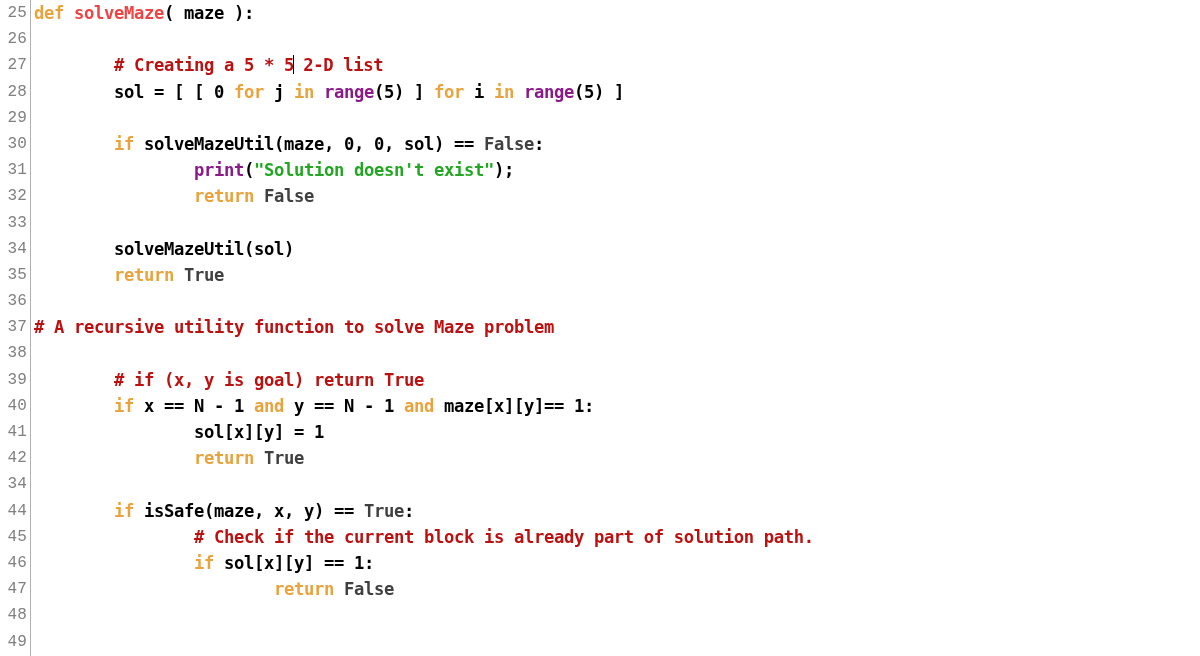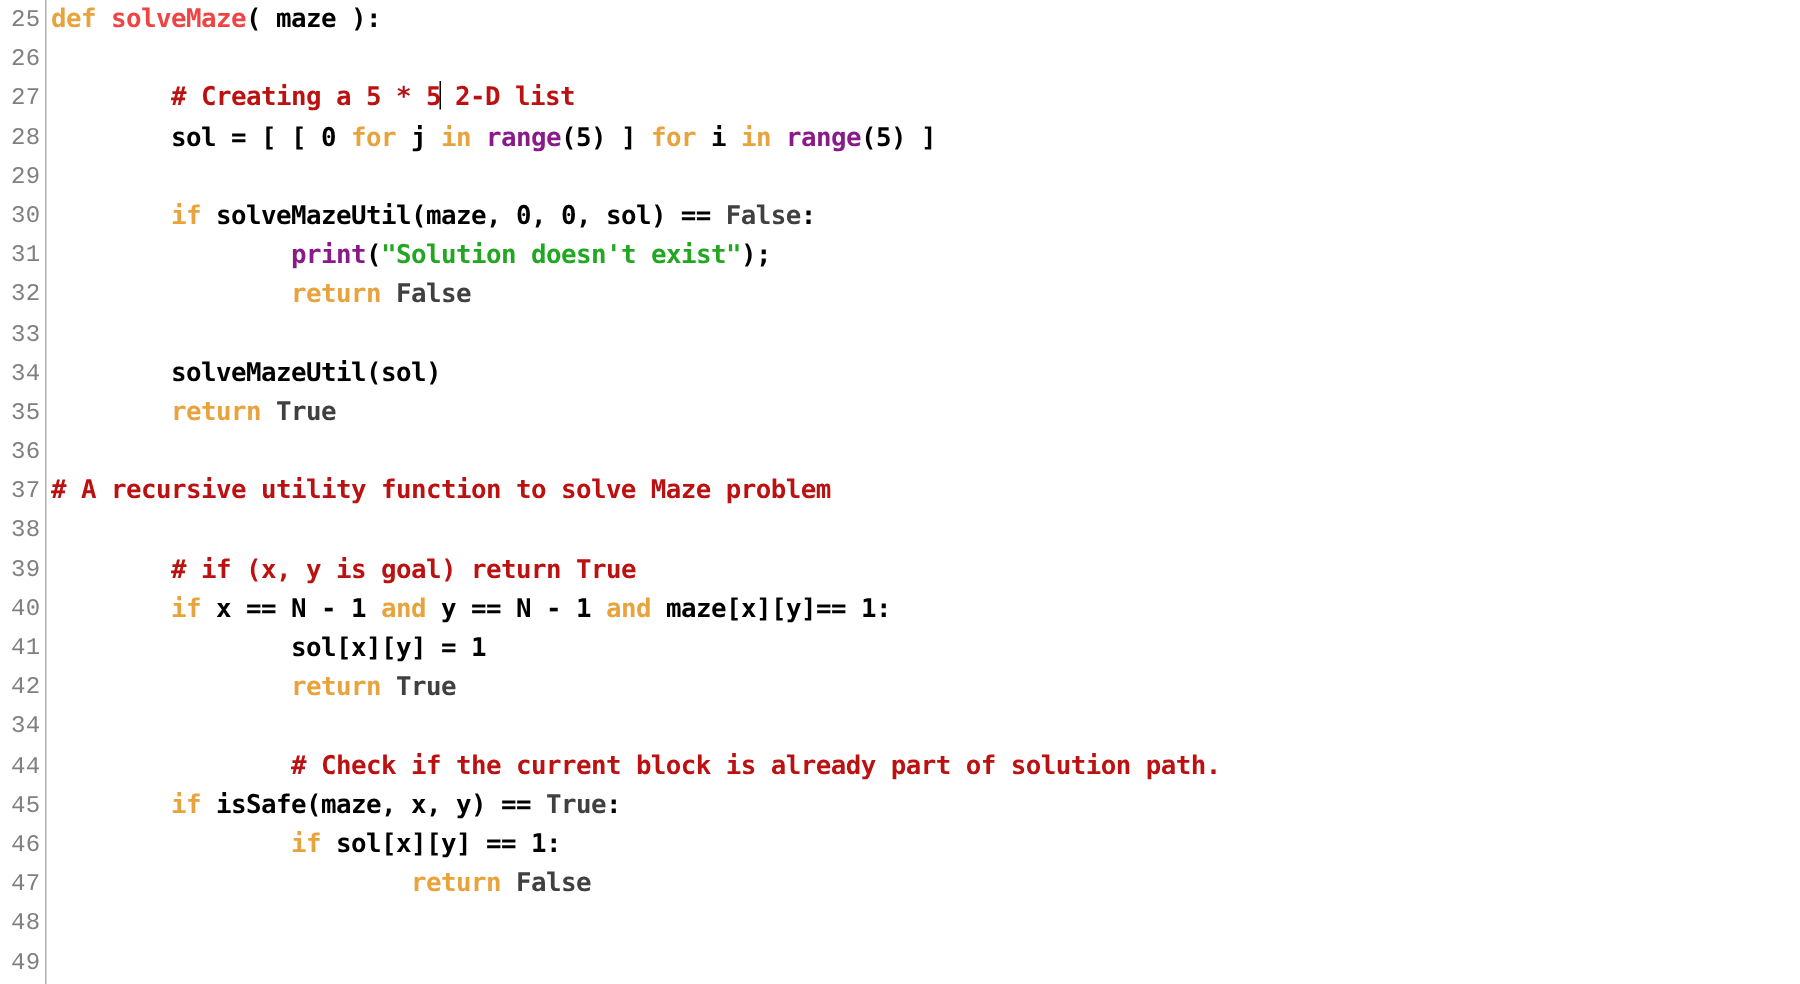--- a/index.html
+++ b/index.html
@@ -133,19 +133,19 @@
       <div class="code-line"><span class="t-plain">        solveMazeUtil(sol)</span></div>
       <div class="code-line"><span class="t-plain">        </span><span class="t-keyword">return</span><span class="t-plain"> </span><span class="t-boolean">True</span></div>
       <div class="code-line">&nbsp;</div>
       <div class="code-line"><span class="t-comment"># A recursive utility function to solve Maze problem</span></div>
       <div class="code-line">&nbsp;</div>
       <div class="code-line"><span class="t-plain">        </span><span class="t-comment"># if (x, y is goal) return True</span></div>
       <div class="code-line"><span class="t-plain">        </span><span class="t-keyword">if</span><span class="t-plain"> x == N - 1 </span><span class="t-keyword">and</span><span class="t-plain"> y == N - 1 </span><span class="t-keyword">and</span><span class="t-plain"> maze[x][y]== 1:</span></div>
       <div class="code-line"><span class="t-plain">                sol[x][y] = 1</span></div>
       <div class="code-line"><span class="t-plain">                </span><span class="t-keyword">return</span><span class="t-plain"> </span><span class="t-boolean">True</span></div>
       <div class="code-line">&nbsp;</div>
+      <div class="code-line"><span class="t-plain">        </span><span class="t-keyword">if</span><span class="t-plain"> isSafe(maze, x, y) == </span><span class="t-boolean">True</span><span class="t-plain">:</span></div>
       <div class="code-line"><span class="t-plain">                </span><span class="t-comment"># Check if the current block is already part of solution path.</span></div>
-      <div class="code-line"><span class="t-plain">        </span><span class="t-keyword">if</span><span class="t-plain"> isSafe(maze, x, y) == </span><span class="t-boolean">True</span><span class="t-plain">:</span></div>
       <div class="code-line"><span class="t-plain">                </span><span class="t-keyword">if</span><span class="t-plain"> sol[x][y] == 1:</span></div>
       <div class="code-line"><span class="t-plain">                        </span><span class="t-keyword">return</span><span class="t-plain"> </span><span class="t-boolean">False</span></div>
     </div>
 
 </div>
 
 </body></html>

